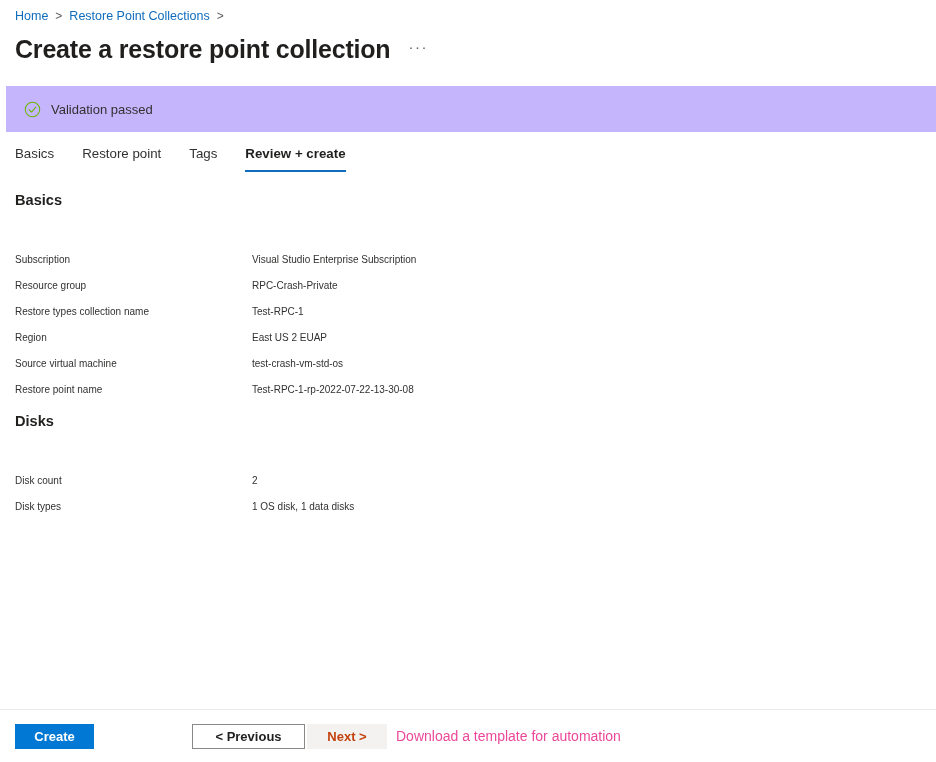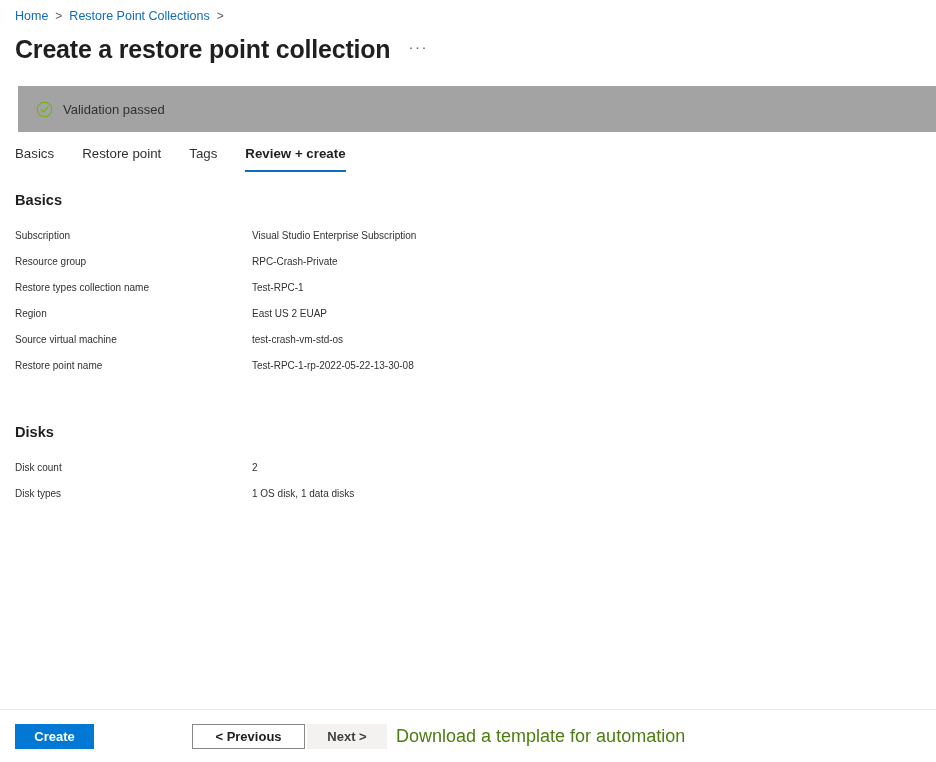--- a/index.html
+++ b/index.html
@@ -57,25 +57,25 @@
     letter-spacing: 1.5px;
     cursor: pointer;
     line-height: 14px;
     padding: 3px 4px 8px 4px;
     user-select: none;
   }
 
   
   .banner {
     position: absolute;
-    left: 18px;
+    left: 6px;
     right: 0;
     top: 86px;
     height: 46px;
-    background: #a3a3a3;
+    background: #c4b5fd;
     display: flex;
     align-items: center;
     padding-left: 18px;
     box-sizing: border-box;
   }
   .banner-icon {
     width: 17px;
     height: 17px;
     flex: 0 0 17px;
     margin-right: 10px;
@@ -128,35 +128,36 @@
     left: 15px;
     right: 15px;
   }
   .section-heading {
     font-size: 14.6px;
     font-weight: 700;
     color: #201f1e;
     margin: 0 0 17px 0;
     line-height: 20px;
   }
-  .section-heading.spaced { margin-top: 39px; }
+  .section-heading.spaced { margin-top: 28px; }
   .kv-row {
     display: flex;
     align-items: baseline;
     height: 26px;
     font-size: 10px;
     line-height: 18px;
   }
   .kv-label {
     width: 237px;
     flex: 0 0 237px;
     color: #323130;
   }
   .kv-value {
     color: #323130;
+    margin-top: 24px;
   }
 
   
   .footer {
     position: absolute;
     left: 0;
     right: 0;
     bottom: 0;
     height: 52px;
     border-top: 1px solid #edebe9;
@@ -186,28 +187,28 @@
     height: 25px;
     background: #ffffff;
     color: #201f1e;
     border: 1px solid #8a8886;
   }
   .btn-next {
     margin-left: 2px;
     width: 80px;
     height: 25px;
     background: #f3f2f1;
-    color: #404040;
+    color: #c2410c;
     cursor: default;
     text-align: center;
   }
   .footer-link {
     margin-left: 9px;
-    font-size: 18px;
-    color: #4d7c0f;
+    font-size: 14px;
+    color: #ec4899;
     text-decoration: none;
     cursor: pointer;
     line-height: 18px;
     text-align: right;
   }
 </style>
 </head>
 <body>
 
 <div class="breadcrumb">
@@ -256,21 +257,21 @@
   <div class="kv-row">
     <div class="kv-label">Region</div>
     <div class="kv-value">East US 2 EUAP</div>
   </div>
   <div class="kv-row">
     <div class="kv-label">Source virtual machine</div>
     <div class="kv-value">test-crash-vm-std-os</div>
   </div>
   <div class="kv-row">
     <div class="kv-label">Restore point name</div>
-    <div class="kv-value">Test-RPC-1-rp-2022-05-22-13-30-08</div>
+    <div class="kv-value">Test-RPC-1-rp-2022-07-22-13-30-08</div>
   </div>
 
   <div class="section-heading spaced">Disks</div>
 
   <div class="kv-row">
     <div class="kv-label">Disk count</div>
     <div class="kv-value">2</div>
   </div>
   <div class="kv-row">
     <div class="kv-label">Disk types</div>

